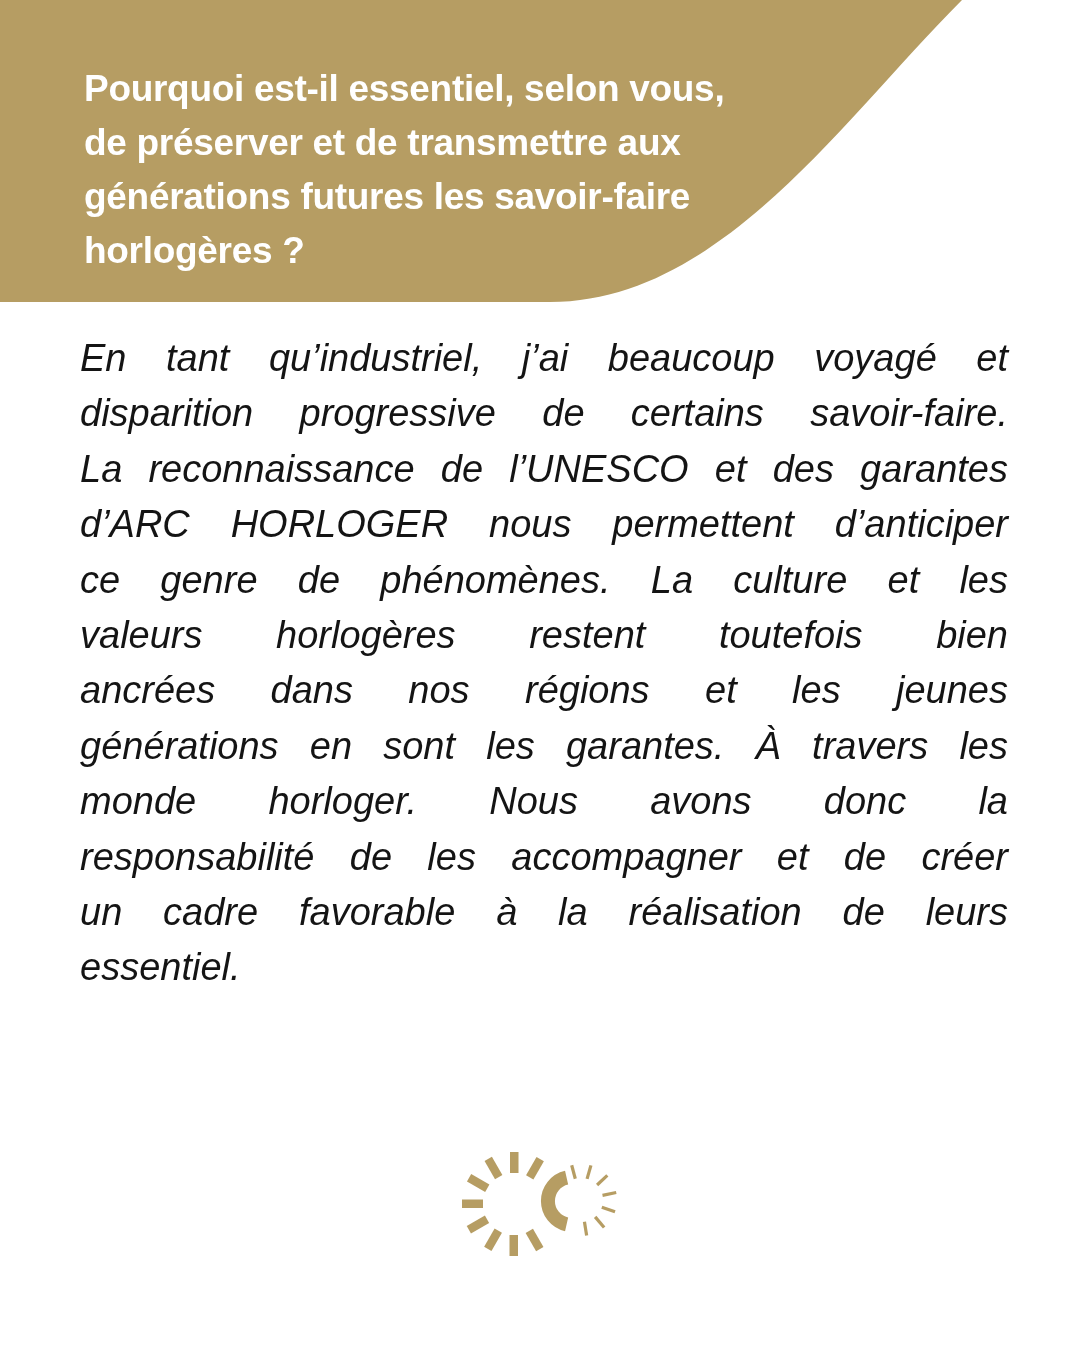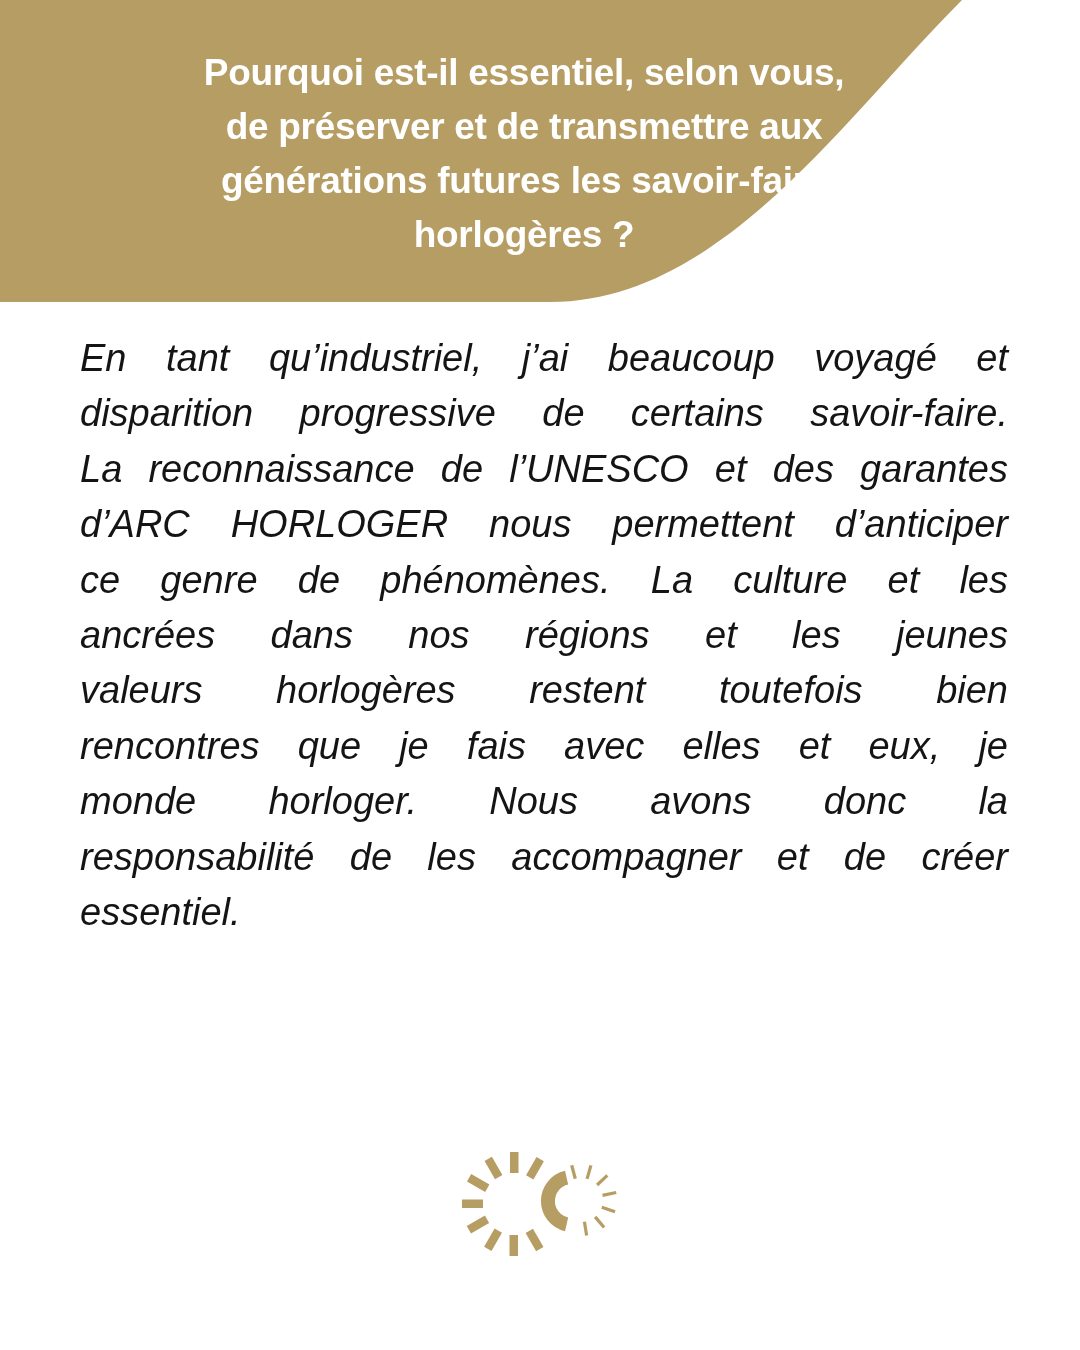--- a/index.html
+++ b/index.html
@@ -10,23 +10,22 @@
     overflow: hidden;
     font-family: "Liberation Sans", sans-serif;
   }
   .header-shape {
     position: absolute; top: 0; left: 0;
     width: 1080px; height: 302px;
     display: block;
   }
   .question {
     position: absolute;
-    left: 84px; top: 46px;
+    left: 84px; top: 62px;
     width: 880px;
-    text-align: center;
   }
   .qline {
     font-weight: 700;
     font-size: 37px;
     line-height: 54px;
     letter-spacing: -0.3px;
     color: #ffffff;
     white-space: nowrap;
   }
   .answer {
@@ -68,25 +67,26 @@
   <div class="qline">générations futures les savoir-faire</div>
   <div class="qline">horlogères ?</div>
 </div>
 
 <div class="answer">
   <div class="aline">En tant qu’industriel, j’ai beaucoup voyagé et</div>
   <div class="aline">disparition progressive de certains savoir-faire.</div>
   <div class="aline">La reconnaissance de l’UNESCO et des garantes</div>
   <div class="aline">d’ARC HORLOGER nous permettent d’anticiper</div>
   <div class="aline">ce genre de phénomènes. La culture et les</div>
+  <div class="aline">valeurs horlogères restent toutefois bien</div>
   <div class="aline">ancrées dans nos régions et les jeunes</div>
-  <div class="aline">valeurs horlogères restent toutefois bien</div>
-  <div class="aline">rencontres que je fais avec elles et eux, je</div>
+  <div class="aline">générations en sont les garantes. À travers les</div>
   <div class="aline">monde horloger. Nous avons donc la</div>
   <div class="aline">responsabilité de les accompagner et de créer</div>
+  <div class="aline">un cadre favorable à la réalisation de leurs</div>
   <div class="aline last">essentiel.</div>
 </div>
 
 <svg class="logo" viewBox="440 1130 220 140" xmlns="http://www.w3.org/2000/svg" aria-hidden="true">
 
   <g fill="#b69d63">
     <rect x="510" y="1152" width="8.5" height="21" transform="rotate(0 514 1204)"></rect>
     <rect x="510" y="1152" width="8.5" height="21" transform="rotate(30 514 1204)"></rect>
     <rect x="510" y="1152" width="8.5" height="21" transform="rotate(150 514 1204)"></rect>
     <rect x="510" y="1152" width="8.5" height="21" transform="rotate(180 514 1204)"></rect>

